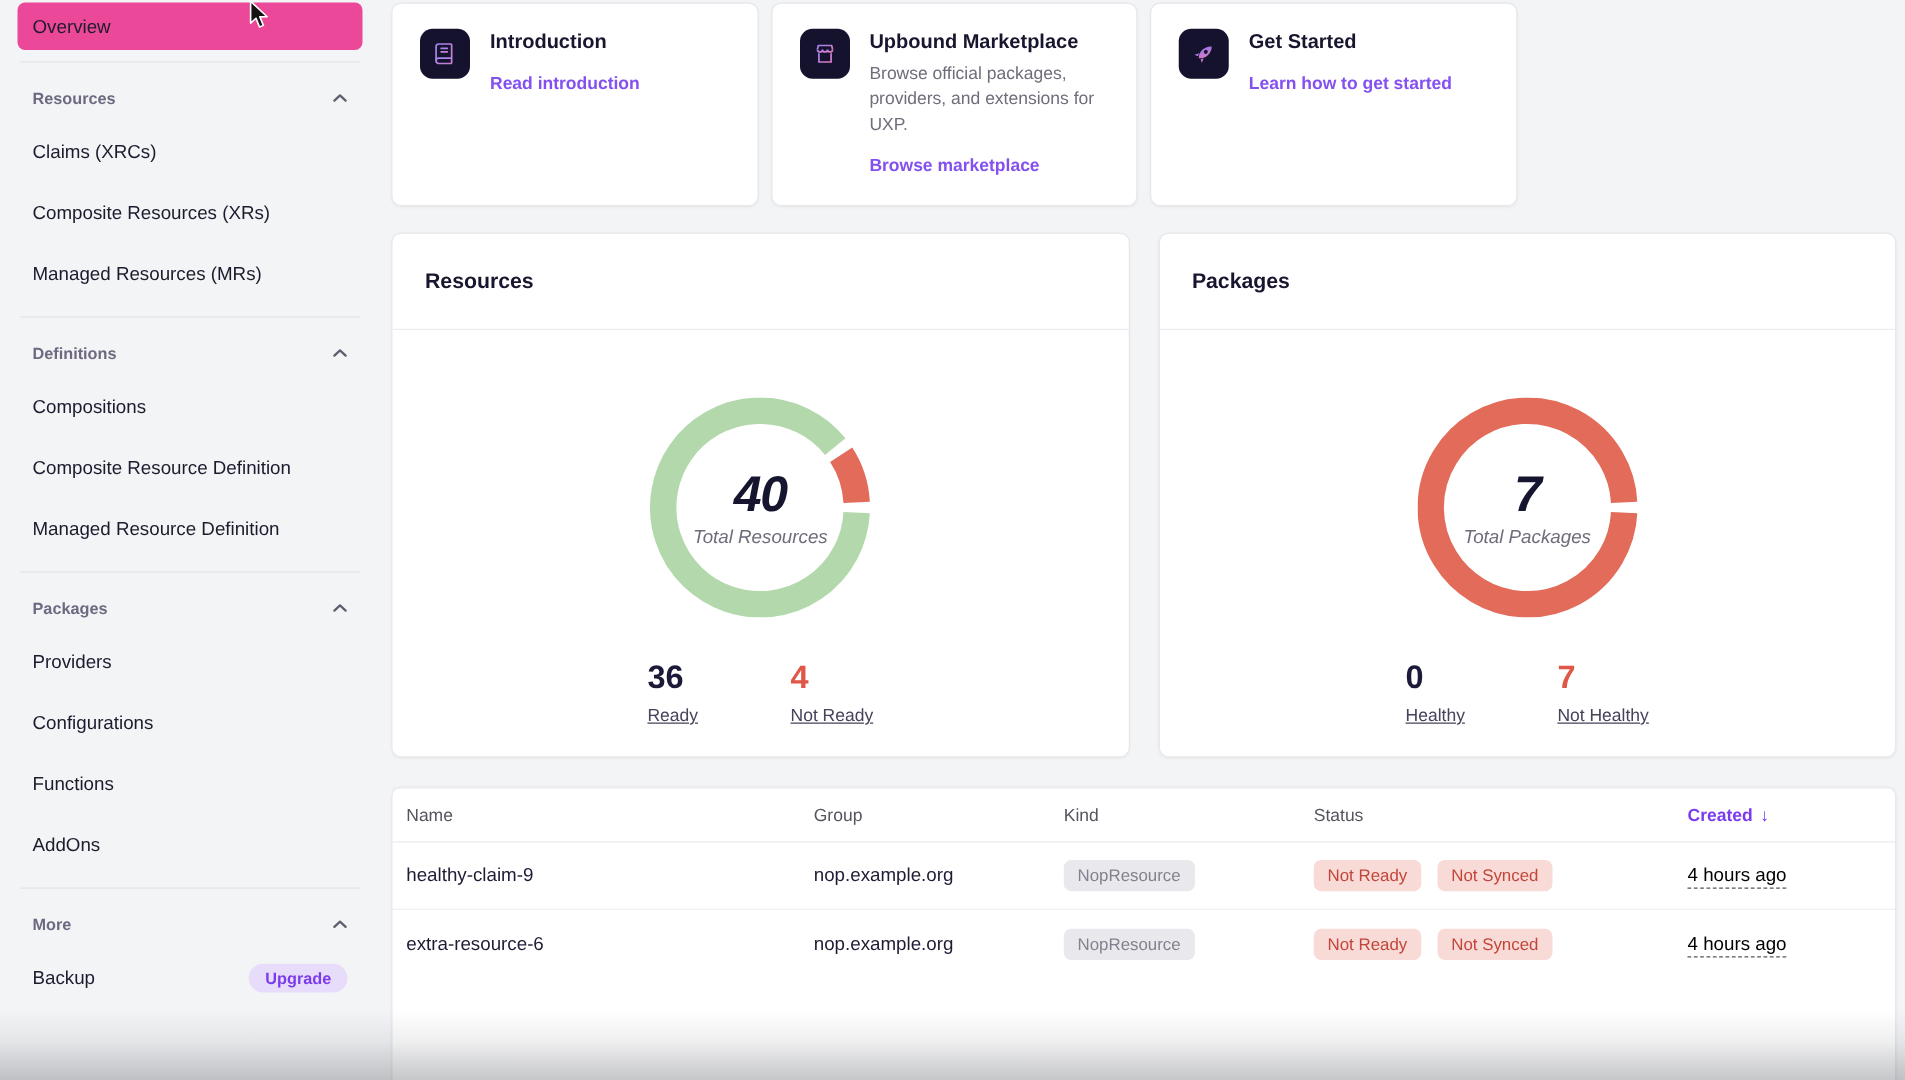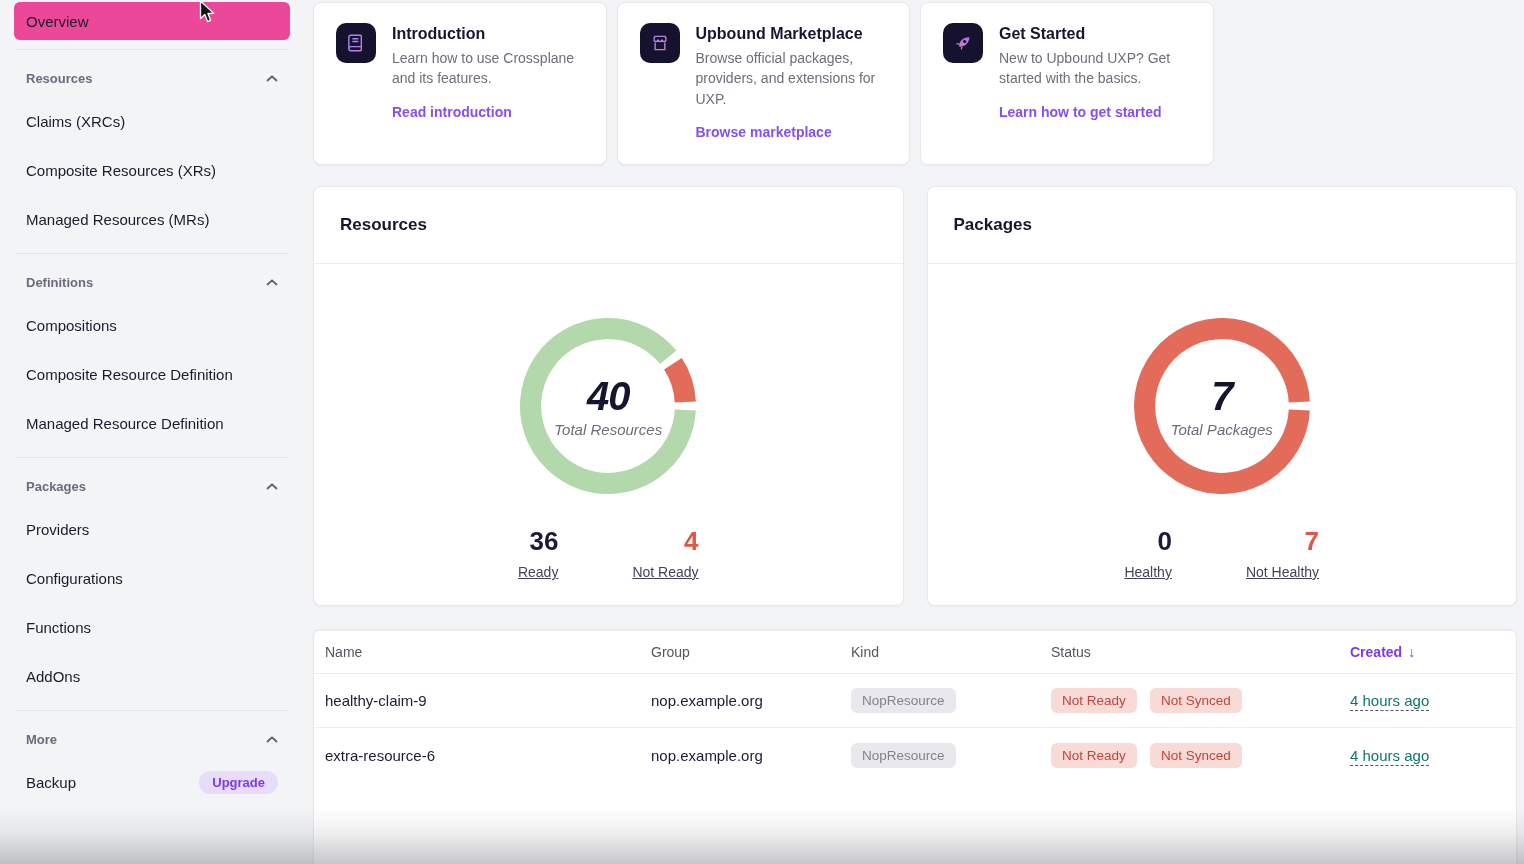--- a/index.html
+++ b/index.html
@@ -54,21 +54,21 @@
   .card-header { padding:0 26px; height:77px; display:flex; align-items:center; border-bottom:1px solid #ececf0; }
   .card-title { font-size:17px; font-weight:700; color:#17162e; }
   .donut-wrap { position:relative; width:176px; height:176px; margin:54px auto 0; }
   .donut-wrap svg { position:absolute; inset:0; width:176px; height:176px; }
   .donut-center {
     position:absolute; inset:0; display:flex; flex-direction:column;
     align-items:center; justify-content:center; text-align:center;font-style:italic;
   }
   .donut-total { font-size:40px; font-weight:700; color:#161530; letter-spacing:-1px; }
   .donut-label { font-size:15px; color:#6e6d7a; margin-top:2px;text-align:center; }
-  .stats { display:flex; justify-content:center; gap:74px; margin-top:32px; text-align:right; }
+  .stats { display:flex; justify-content:center; gap:74px; margin-top:32px; text-align:left; }
   .stat-value { font-size:26px; font-weight:700; }
   .stat-label {
     display:inline-block; margin-top:7px; font-size:14px; color:#44435a;
     text-decoration:underline; cursor:pointer;
   }
 
   
   .table-card { margin-top:23px; min-height:260px; padding-bottom:4px; }
   .table-head { padding:25px 26px 20px; }
   .table-subtitle { font-size:13px; color:#6e6d7a; margin-top:7px; }
@@ -78,21 +78,21 @@
   .th.sorted { color:#7c3aed; font-weight:700; }
   .sort-arrow { margin-left:6px; font-size:14px; }
   .trow { height:54px; border-bottom:1px solid #f0f0f3; cursor:pointer; }
   .trow:last-child { border-bottom:none; }
   .cell { font-size:15px; color:#1d1c34; }
   .pill {
     display:inline-block; font-size:13.5px; font-weight:500; padding:5px 11px; border-radius:6px;
   }
   .pill-kind { background:#e9e9ed; color:#82828e; }
   .pill-bad { background:#f8dad6; color:#c2453a; margin-right:9px; }
-  .created-link { font-size:15px; color:#0f766e; border-bottom:1px dashed #55545f; padding-bottom:1px; cursor:pointer; }
+  .created-link { font-size:15px; color:#000000; border-bottom:1px dashed #55545f; padding-bottom:1px; cursor:pointer; }
 
   
   .bottom-fade {
     position:absolute; left:0; bottom:0; width:100%; height:56px; pointer-events:none;
     background:linear-gradient(to bottom, rgba(118,120,126,0) 0%, rgba(118,120,126,0.12) 45%, rgba(112,114,120,0.40) 100%);
     z-index:40;
   }
   .cursor { position:absolute; left:199px; top:0; z-index:50; pointer-events:none; }
 </style>
 </head>
@@ -185,21 +185,20 @@
                   <stop offset="1" stop-color="#cd7ed2"></stop>
                 </linearGradient>
               </defs>
             <path d="M6.5 3.5 H17 a0.8 0.8 0 0 1 0.8 0.8 V19.7 a0.8 0.8 0 0 1 -0.8 0.8 H6.5 A2.3 2.3 0 0 1 4.2 18.2 V5.8 A2.3 2.3 0 0 1 6.5 3.5 Z" stroke="url(#ig1)" stroke-width="1.5"></path>
             <path d="M4.2 18.2 A2.3 2.3 0 0 1 6.5 15.9 H17.8" stroke="url(#ig1)" stroke-width="1.5"></path>
             <path d="M8.6 7.3 H14 M8.6 10.3 H14" stroke="url(#ig1)" stroke-width="1.5" stroke-linecap="round"></path>
           </svg>
         </div>
         <div>
           <h3 class="info-title">Introduction</h3>
-          <p class="info-desc">Learn how to use Crossplane and its features.</p>
           <a class="info-link">Read introduction</a>
         </div>
       </section>
 
       <section class="card info-card">
         <div class="icon-box">
           <svg width="22" height="22" viewBox="0 0 24 24" fill="none">
             <defs>
                 <linearGradient id="ig2" x1="0" y1="0" x2="1" y2="1">
                   <stop offset="0" stop-color="#9d86f0"></stop>
@@ -230,21 +229,20 @@
               </defs>
             <g transform="rotate(48 12 12)">
               <path d="M12 2.6 C14.4 4.8 15.4 7.6 15.4 10.6 C15.4 13.2 14.3 15.8 12 17.8 C9.7 15.8 8.6 13.2 8.6 10.6 C8.6 7.6 9.6 4.8 12 2.6 Z" fill="url(#ig3)"></path>
               <circle cx="12" cy="9.6" r="1.7" fill="#15122e"></circle>
               <path d="M9.2 14.6 L7.2 18.6 L10.2 17.2 Z M14.8 14.6 L16.8 18.6 L13.8 17.2 Z" fill="url(#ig3)"></path>
             </g>
           </svg>
         </div>
         <div>
           <h3 class="info-title">Get Started</h3>
-          <p class="info-desc">New to Upbound UXP? Get started with the basics.</p>
           <a class="info-link">Learn how to get started</a>
         </div>
       </section>
     </div>
 
     <div class="chart-row">
 
       <section class="card chart-card">
         <header class="card-header">
           <h2 class="card-title">Resources</h2>

